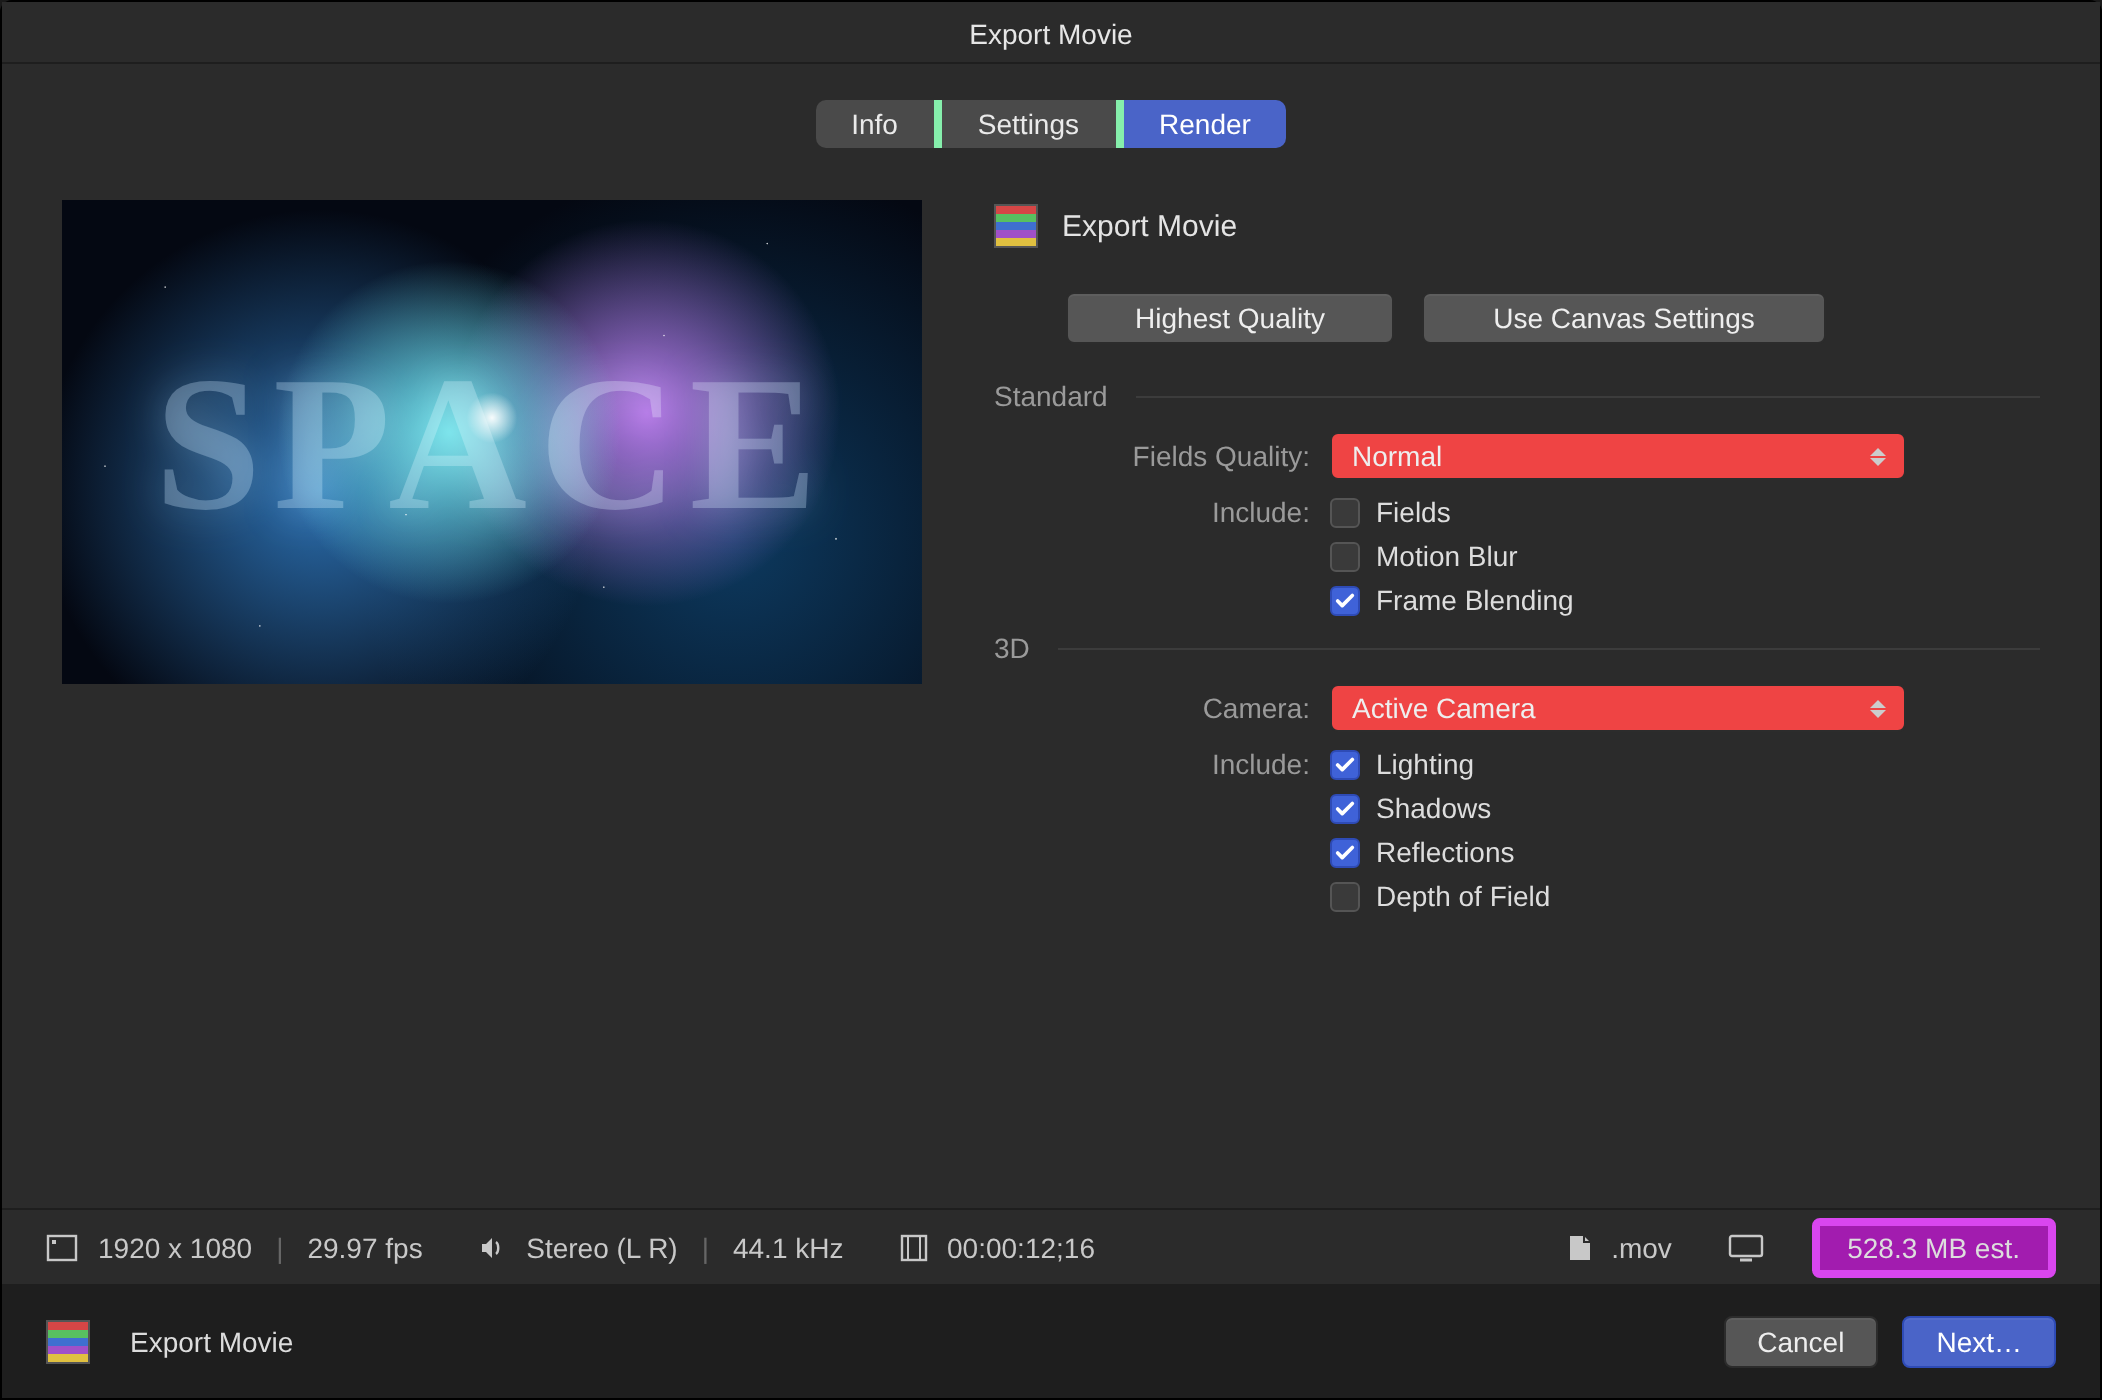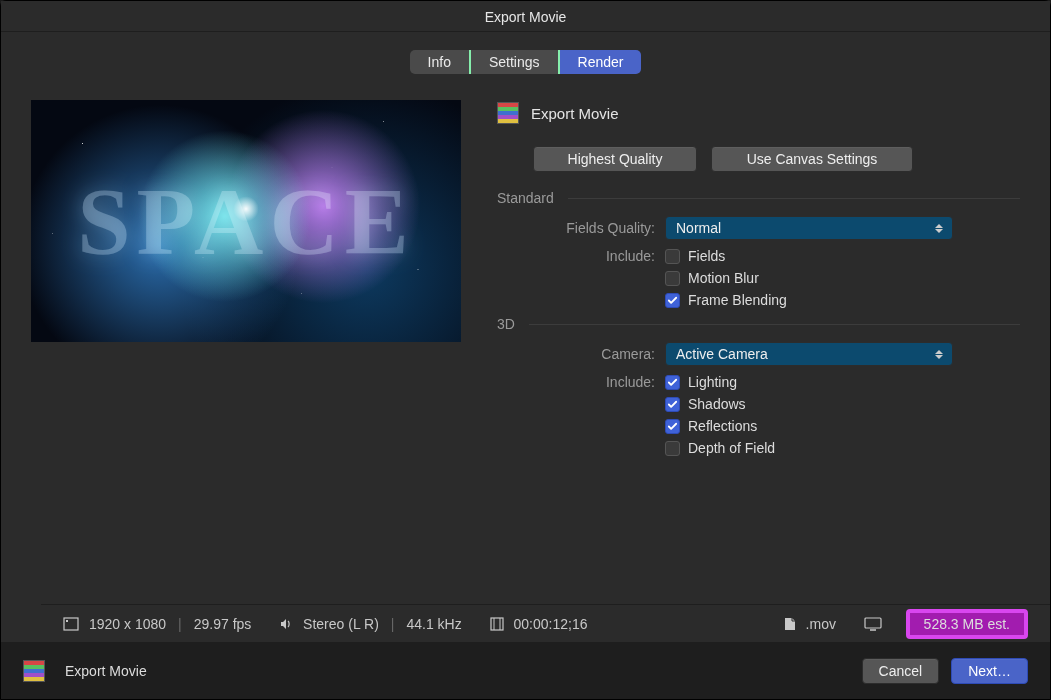--- a/index.html
+++ b/index.html
@@ -2,21 +2,21 @@
 <html><head>
 <meta charset="utf-8">
 <style>
   * { box-sizing: border-box; margin: 0; padding: 0; }
   html, body { width: 1051px; height: 700px; font-family: -apple-system, "Helvetica Neue", Arial, sans-serif; background: #1a1a1a; color: #d8d8d8; overflow: hidden; }
   .window { width: 1051px; height: 700px; background: #2b2b2b; display: flex; flex-direction: column; border: 1px solid #000; border-radius: 6px 6px 0 0; }
   .titlebar { text-align: center; font-size: 14px; padding: 8px 0 6px; color: #e6e6e6; background: #2b2b2b; border-bottom: 1px solid #1e1e1e; }
   .main { flex: 1; background: #2b2b2b; padding: 18px 30px 0 30px; display: flex; flex-direction: column; }
   .seg-wrap { display: flex; justify-content: center; margin-bottom: 26px; }
   .segmented { display: flex; border-radius: 5px; overflow: hidden; }
-  .seg-btn { background: #4a4a4a; color: #eaeaea; font-size: 14px; padding: 4px 18px; border: none; cursor: pointer; border-right: 2px solid #86efac; }
+  .seg-btn { background: #4a4a4a; color: #eaeaea; font-size: 14px; padding: 4px 18px; border: none; cursor: pointer; border-right: 4px solid #86efac; }
   .seg-btn:last-child { border-right: none; }
   .seg-btn.active { background: #4a64c8; color: #fff; }
   .cols { display: flex; gap: 36px; flex: 1; }
   .preview { width: 430px; height: 242px; background: #000; position: relative; overflow: hidden; }
   .nebula {
     position: absolute; inset: 0;
     background:
       radial-gradient(1px 1px at 12% 18%, #fff, transparent 60%),
       radial-gradient(1px 1px at 82% 9%, #fff, transparent 60%),
       radial-gradient(1px 1px at 63% 80%, #fff, transparent 60%),
@@ -46,31 +46,31 @@
   .sw-r { background: #d64646; } .sw-g { background: #58c060; } .sw-b { background: #3f6fd0; } .sw-p { background: #a050c8; } .sw-y { background: #e0c040; }
   .heading-row h2 { font-size: 15px; font-weight: 400; color: #e4e4e4; }
   .top-btn-row { display: flex; gap: 14px; margin: 0 0 18px 36px; }
   .mac-btn { background: #565656; color: #eee; border: 1px solid #2c2c2c; border-radius: 4px; font-size: 14px; padding: 4px 0; cursor: pointer; box-shadow: 0 1px 0 rgba(255,255,255,0.05) inset; }
   .mac-btn.w1 { width: 164px; } .mac-btn.w2 { width: 202px; }
   .section-hdr { display: flex; align-items: center; gap: 14px; font-size: 14px; color: #9a9a9a; margin: 0 0 10px 0; }
   .section-hdr hr { flex: 1; border: none; border-top: 1px solid #3c3c3c; }
   .form-row { display: flex; align-items: center; margin-bottom: 8px; }
   .form-label { width: 168px; text-align: right; color: #9a9a9a; font-size: 14px; padding-right: 10px; }
   .select { position: relative; flex: 1; max-width: 288px; }
-  .select-box { background: #0c4a6e; border: 1px solid #2c2c2c; border-radius: 4px; height: 24px; display: flex; align-items: center; padding: 0 22px 0 10px; font-size: 14px; color: #eee; cursor: pointer; }
+  .select-box { background: #ef4444; border: 1px solid #2c2c2c; border-radius: 4px; height: 24px; display: flex; align-items: center; padding: 0 22px 0 10px; font-size: 14px; color: #eee; cursor: pointer; }
   .select .chev { position: absolute; right: 6px; top: 3px; height: 18px; width: 12px; display: flex; flex-direction: column; justify-content: center; gap: 1px; }
   .chev::before, .chev::after { content: ""; width: 0; height: 0; border-left: 4px solid transparent; border-right: 4px solid transparent; }
   .chev::before { border-bottom: 4px solid #ccc; }
   .chev::after { border-top: 4px solid #ccc; }
   .check-col { flex: 1; display: flex; flex-direction: column; gap: 6px; }
   .checkbox { display: flex; align-items: center; gap: 8px; font-size: 14px; color: #ddd; cursor: pointer; }
   .cb-box { width: 15px; height: 15px; border-radius: 3px; background: #3a3a3a; border: 1px solid #555; display: inline-flex; align-items: center; justify-content: center; }
   .cb-box.checked { background: #3f62d8; border-color: #2e4bb6; }
   .cb-box.checked svg { width: 11px; height: 11px; }
-  .statusbar { height: 38px; display: flex; align-items: center; padding: 0 22px; font-size: 14px; color: #c8c8c8; border-top: 1px solid #1e1e1e; background: #2b2b2b; gap: 10px; margin-left: 40px; }
+  .statusbar { height: 38px; display: flex; align-items: center; padding: 0 22px; font-size: 14px; color: #c8c8c8; border-top: 1px solid #1e1e1e; background: #2b2b2b; gap: 10px; }
   .statusbar .sep { margin: 0 2px; color: #666; }
   .statusbar .right-spacer { flex: 1; }
   .size-badge { background: #a21caf; border: 4px solid #d946ef; border-radius: 4px; padding: 3px 14px; color: #ddd; }
   .ico { display: inline-flex; align-items: center; }
   .footer { height: 57px; background: #1e1e1e; display: flex; align-items: center; padding: 0 22px; gap: 12px; }
   .footer-title { font-size: 14px; color: #dcdcdc; margin-left: 8px; }
   .footer-spacer { flex: 1; }
   .footer .mac-btn { padding: 4px 16px; }
   .footer .primary { background: #4a64c8; border-color: #2e4bb6; color: #fff; }
 </style>

